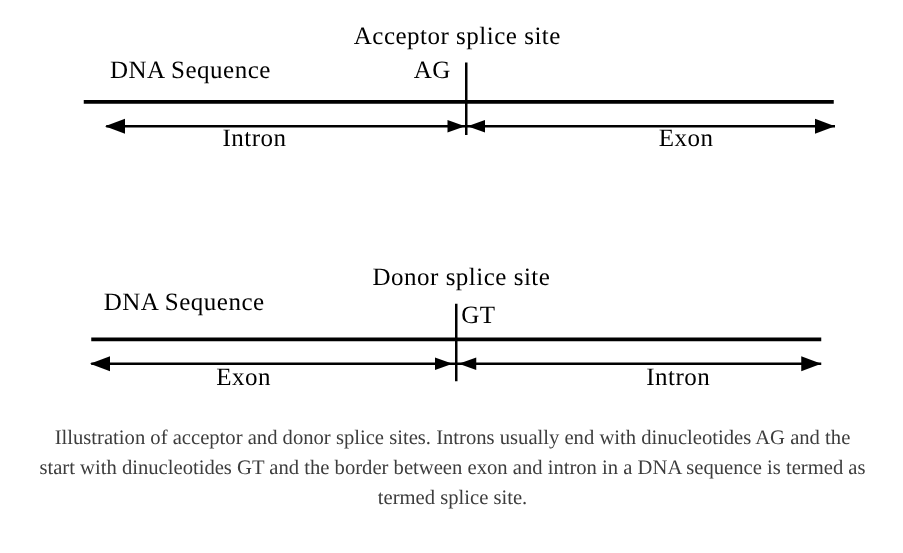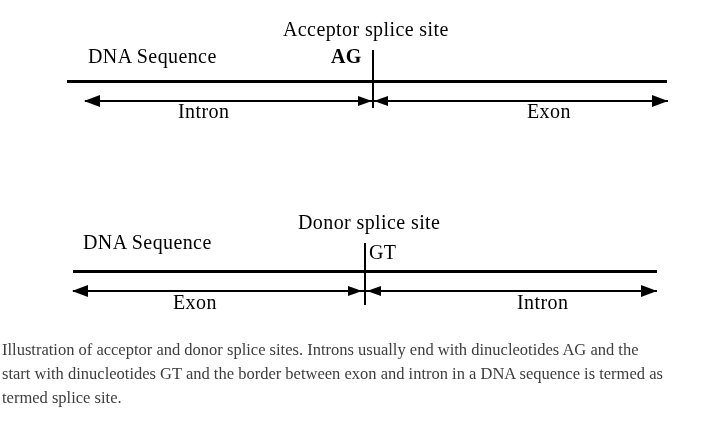--- a/index.html
+++ b/index.html
@@ -28,21 +28,21 @@
   .vline{position:absolute;width:2px;background:var(--line-color);}
   .tri{position:absolute;width:0;height:0;}
   .tri.left  {border-top:6px solid transparent;border-bottom:6px solid transparent;border-right:16px solid var(--line-color);}
   .tri.right {border-top:6px solid transparent;border-bottom:6px solid transparent;border-left:16px solid var(--line-color);}
   .tri.mid-right{border-top:5px solid transparent;border-bottom:5px solid transparent;border-left:14px solid var(--line-color);}
   .tri.mid-left {border-top:5px solid transparent;border-bottom:5px solid transparent;border-right:14px solid var(--line-color);}
 
   
   .a-title {left:283px;top:19px;}
   .a-dna   {left:88px; top:46px;}
-  .a-ag    {left:331px;top:46px;font-weight:bold;}
+  .a-ag    {left:331px;top:46px;}
   .a-vline {left:372px;top:50px;height:58px;}
   .a-thick {left:67px; top:80px;width:600px;height:3px;}
   .a-aline {left:85px; top:100px;width:583px;height:2px;}
   .a-ah-left {left:84px; top:95px;}
   .a-ah-right{left:652px;top:95px;}
   .a-ah-mid-right{left:358px;top:96px;}
   .a-ah-mid-left {left:374px;top:96px;}
   .a-left-region {left:178px;top:101px;}
   .a-right-region{left:527px;top:101px;}
 
@@ -59,20 +59,21 @@
   .d-ah-mid-left {left:367px;top:286px;}
   .d-left-region {left:173px;top:292px;}
   .d-right-region{left:517px;top:292px;}
 
   
   .caption{
     position:absolute;left:2px;top:338px;width:720px;
     font-family:"Liberation Serif", serif;
     font-size:16.5px;line-height:24px;
     color:var(--caption-color);
+    text-align:center;
   }
   .caption .cap-line{white-space:nowrap;}
 </style>
 </head>
 <body>
 
 <div class="screen">
 
   <section>
     <div class="dg-text a-title">Acceptor splice site</div>

